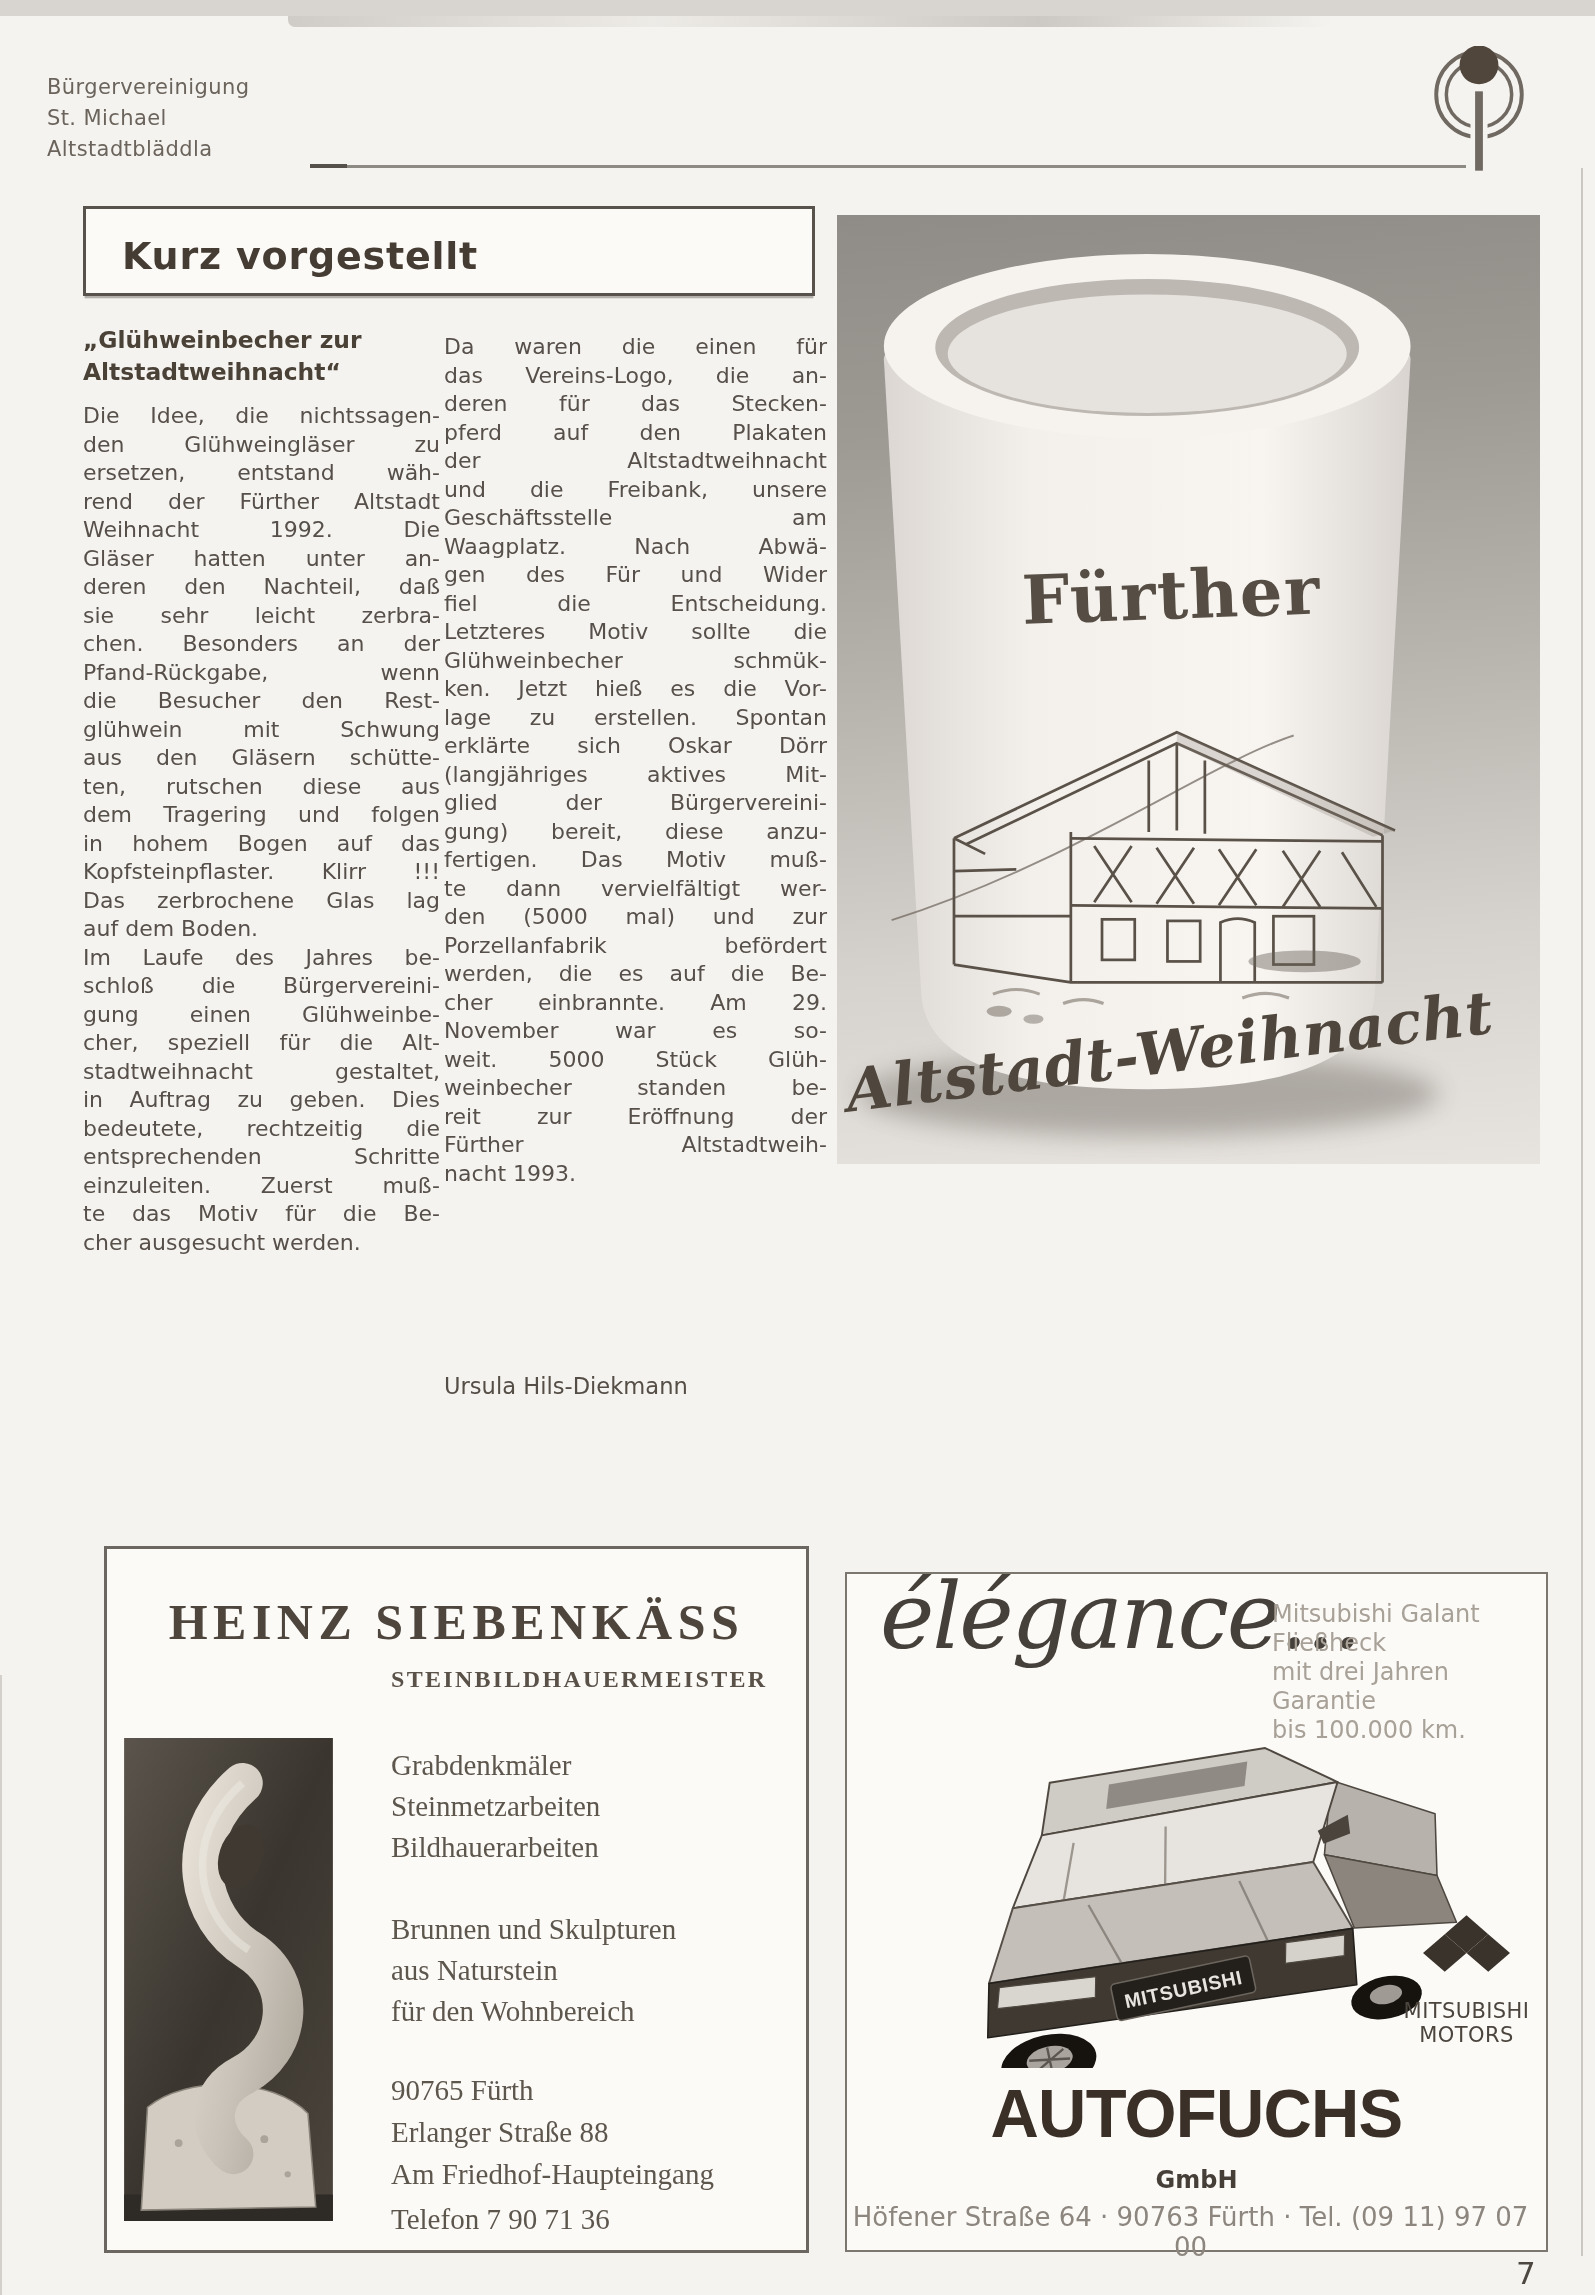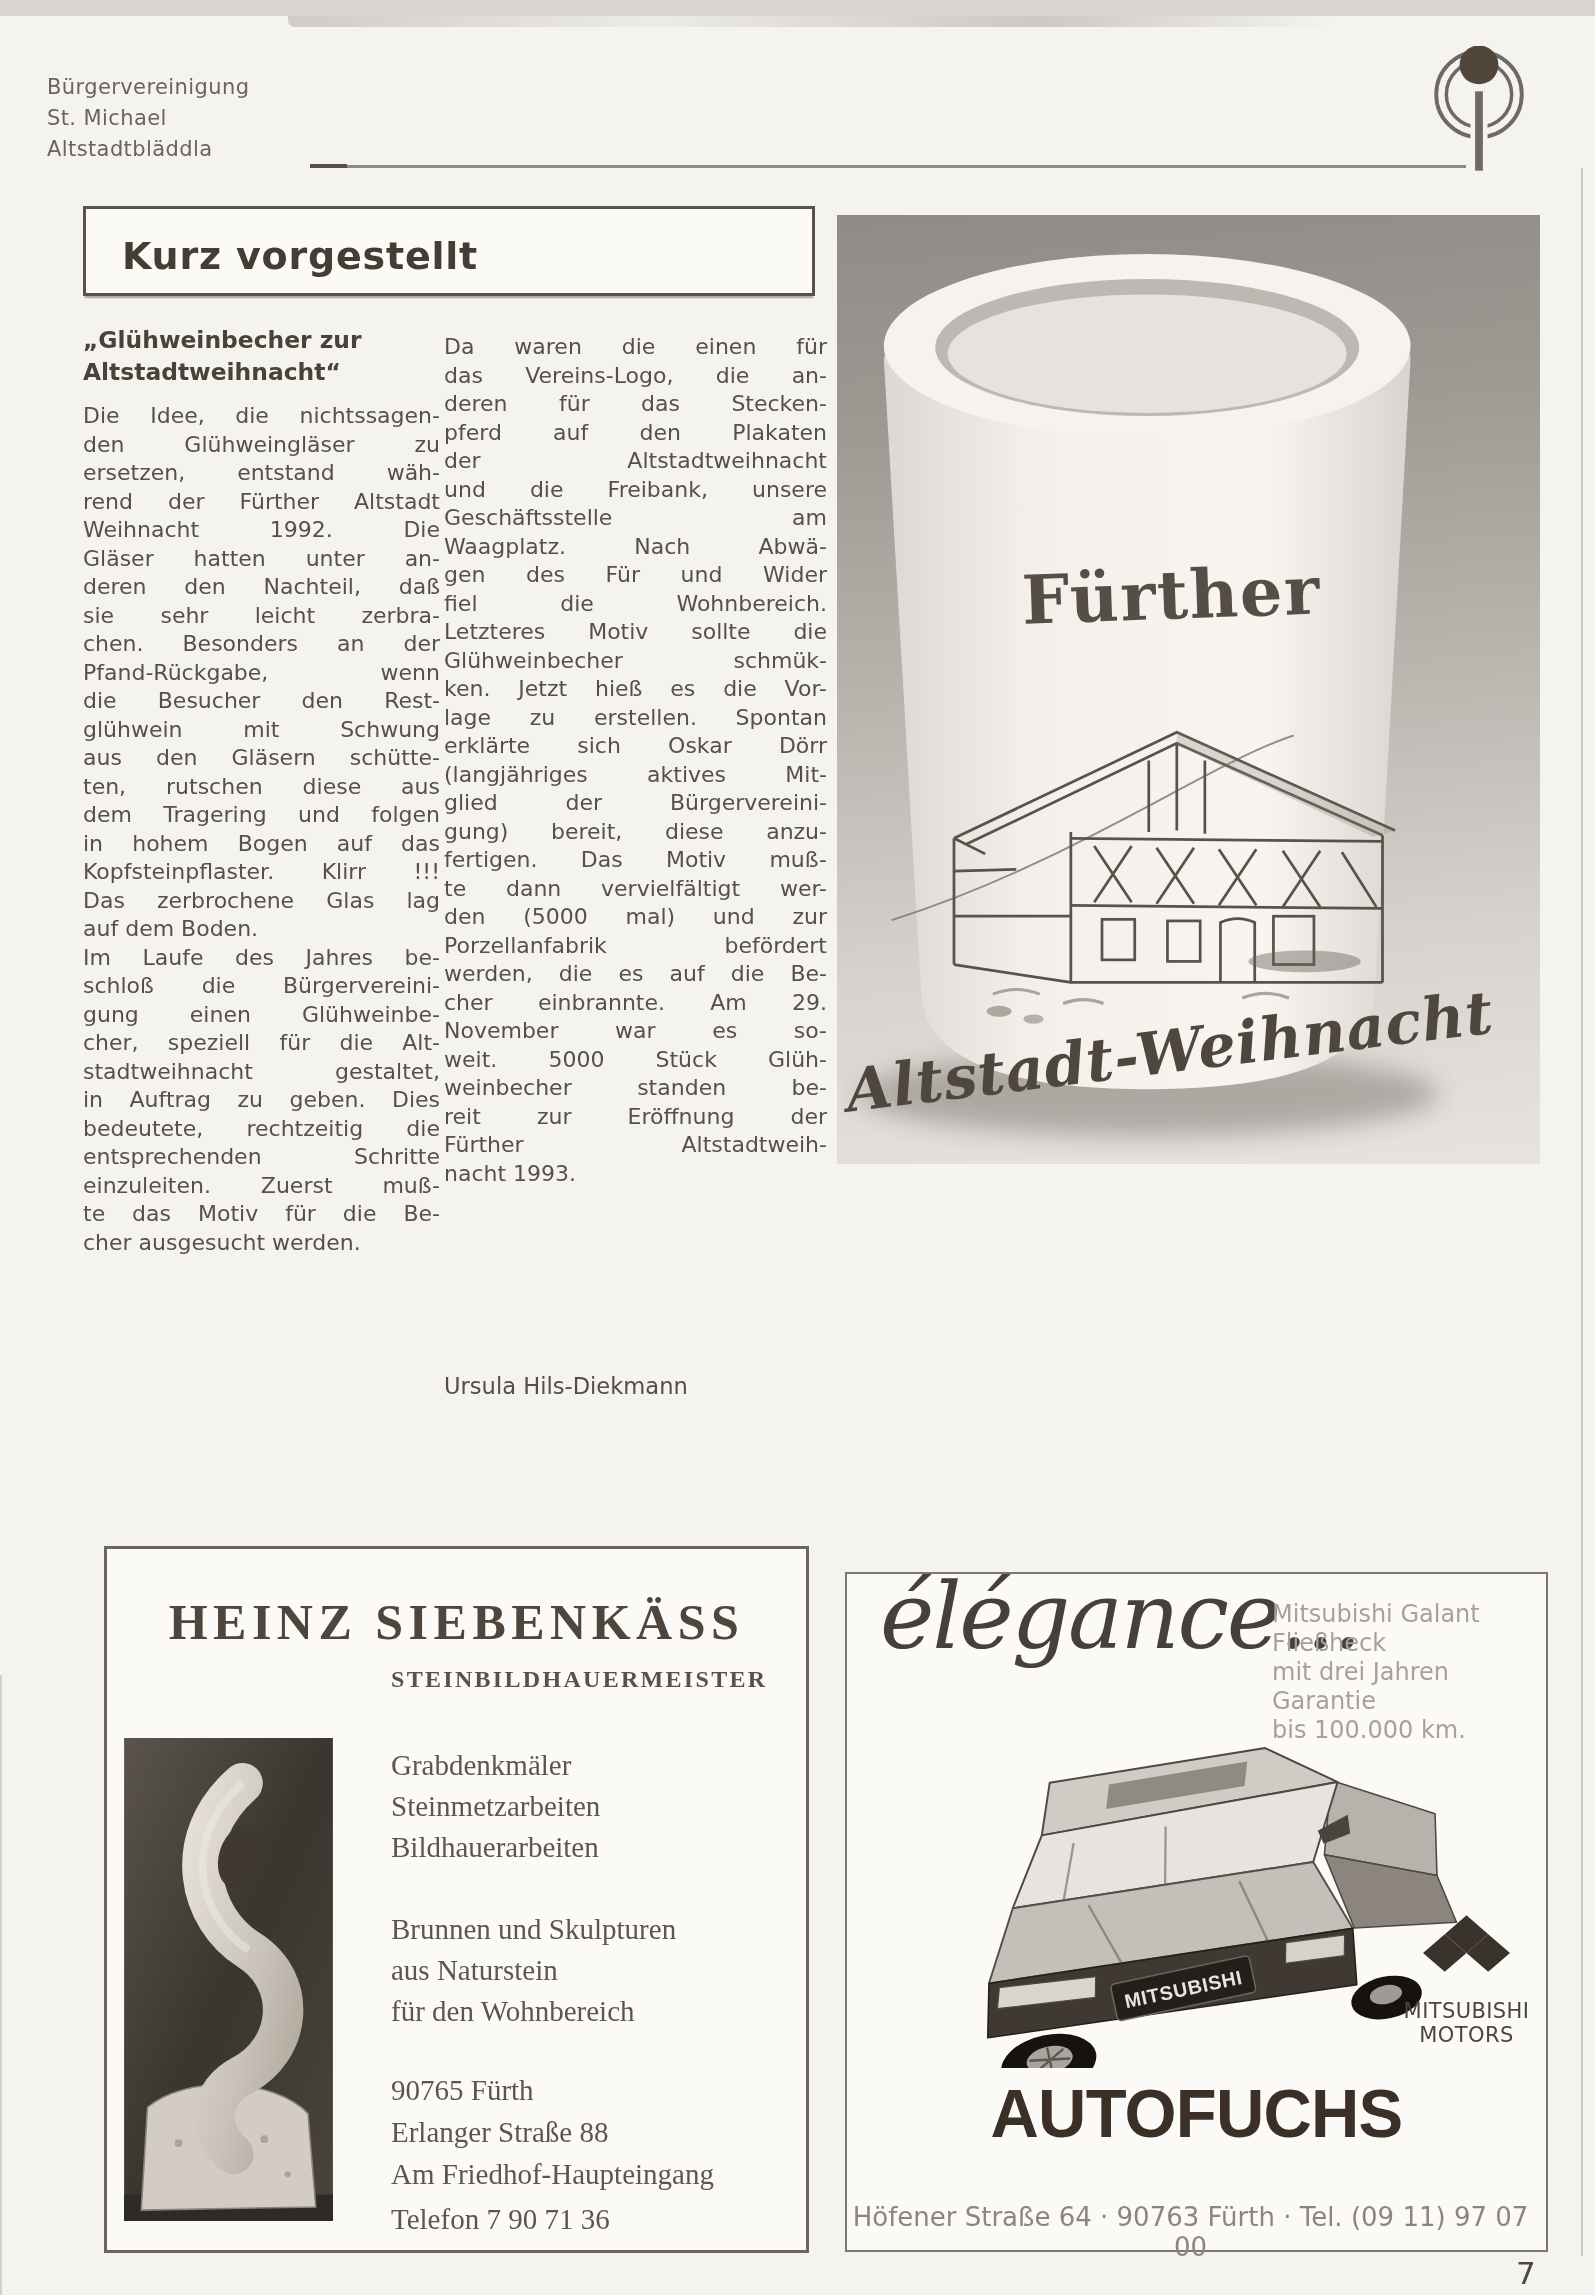--- a/index.html
+++ b/index.html
@@ -144,21 +144,21 @@
   <div class="col col-right">
       <div class="txt-line">Da waren die einen für</div>
       <div class="txt-line">das Vereins-Logo, die an-</div>
       <div class="txt-line">deren für das Stecken-</div>
       <div class="txt-line">pferd auf den Plakaten</div>
       <div class="txt-line">der Altstadtweihnacht</div>
       <div class="txt-line">und die Freibank, unsere</div>
       <div class="txt-line">Geschäftsstelle am</div>
       <div class="txt-line">Waagplatz. Nach Abwä-</div>
       <div class="txt-line">gen des Für und Wider</div>
-      <div class="txt-line">fiel die Wohnbereich.</div>
+      <div class="txt-line">fiel die Entscheidung.</div>
       <div class="txt-line">Letzteres Motiv sollte die</div>
       <div class="txt-line">Glühweinbecher schmük-</div>
       <div class="txt-line">ken. Jetzt hieß es die Vor-</div>
       <div class="txt-line">lage zu erstellen. Spontan</div>
       <div class="txt-line">erklärte sich Oskar Dörr</div>
       <div class="txt-line">(langjähriges aktives Mit-</div>
       <div class="txt-line">glied der Bürgervereini-</div>
       <div class="txt-line">gung) bereit, diese anzu-</div>
       <div class="txt-line">fertigen. Das Motiv muß-</div>
       <div class="txt-line">te dann vervielfältigt wer-</div>
@@ -310,18 +310,19 @@
         <polygon points="30,26 60,52 30,78 0,52" fill="#3a332b"></polygon>
         <polygon points="90,26 120,52 90,78 60,52" fill="#3a332b"></polygon>
       </svg>
       <div class="label">
         <div>MITSUBISHI</div>
         <div>MOTORS</div>
       </div>
     </div>
 
     <div class="dealer">AUTOFUCHS</div>
+    <div class="gmbh">GmbH</div>
     <div class="dealer-addr">Höfener Straße 64 · 90763 Fürth · Tel. (09 11) 97 07 00</div>
   </div>
 
   <div class="page-number">7</div>
 </div>
 
 
 </body></html>

